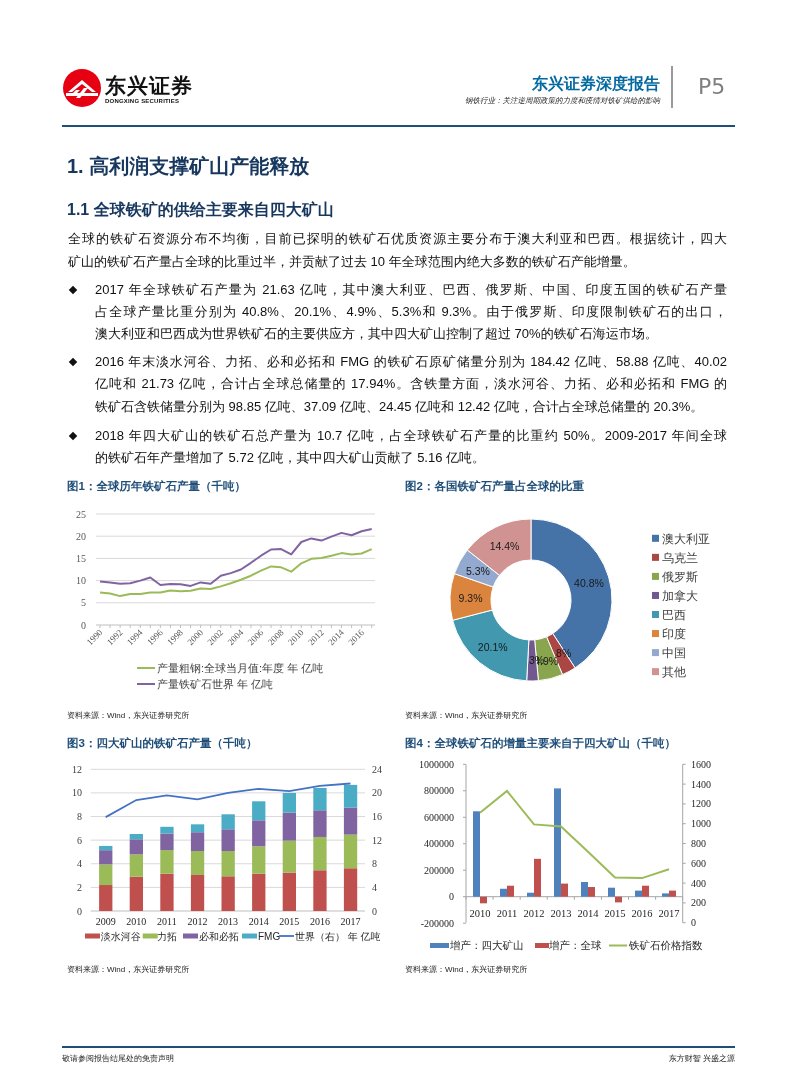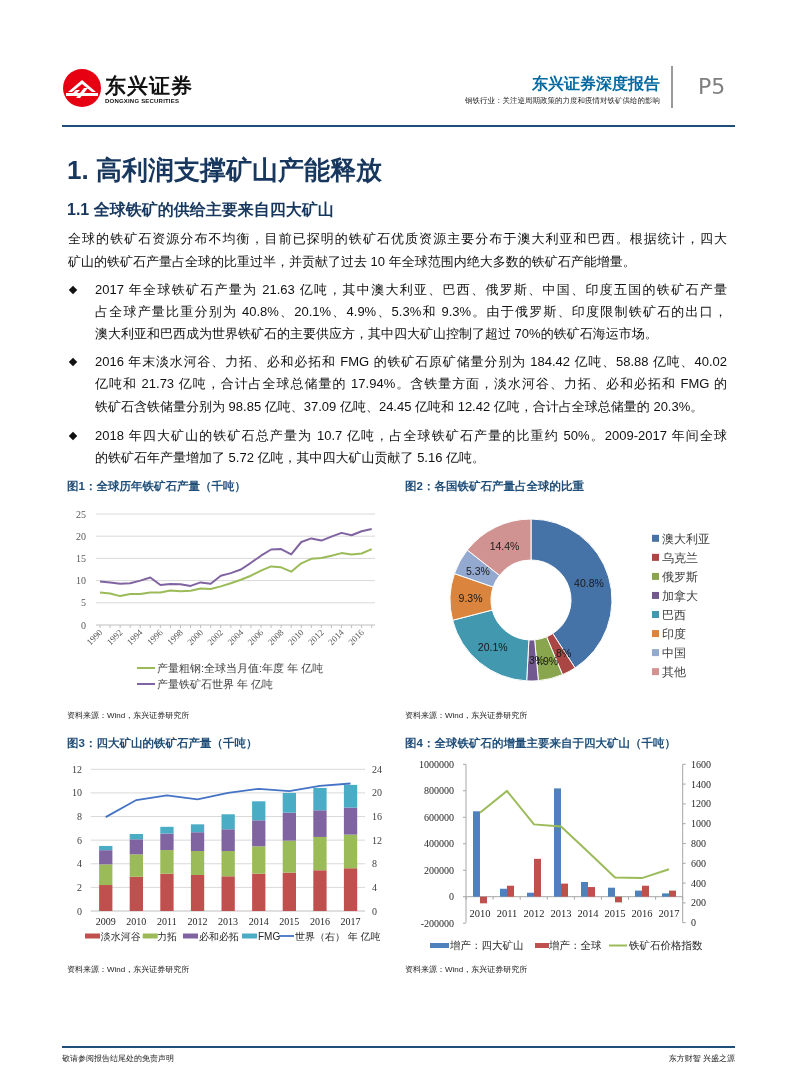--- a/index.html
+++ b/index.html
@@ -2,25 +2,25 @@
 <html><head>
 <meta charset="utf-8">
 <style>
   html, body { margin:0; padding:0; background:#ffffff; }
   body { width:793px; height:1076px; position:relative; overflow:hidden;
          font-family:"Liberation Sans","DejaVu Sans",sans-serif; color:#1a1a1a; }
   .abs { position:absolute; }
   .logo-cn { font-size:21px; font-weight:bold; letter-spacing:1px; color:#111; white-space:nowrap; }
   .logo-en { font-size:6px; font-weight:bold; color:#111; letter-spacing:0.2px; white-space:nowrap; }
   .report-type { font-size:16px; font-weight:bold; color:#0369a1; text-align:right; white-space:nowrap; }
-  .report-sub { font-size:7.5px; color:#222; text-align:center; white-space:nowrap; }
+  .report-sub { font-size:7.5px; color:#222; text-align:center; white-space:nowrap;font-style:italic; }
   .vsep { width:2px; background:#9a9a9a; }
   .page-no { font-size:22px; color:#7f7f7f; font-family:"DejaVu Sans",sans-serif; }
   .rule { background:#1F4E79; }
-  .h1 { font-size:26px; font-weight:bold; color:#17375E; white-space:nowrap; }
+  .h1 { font-size:20px; font-weight:bold; color:#17375E; white-space:nowrap; }
   .h2 { font-size:16px; font-weight:bold; color:#17375E; white-space:nowrap; }
   .line { font-size:13px; line-height:18px; height:18px; text-align:justify; text-align-last:justify;
           white-space:nowrap; overflow:visible; color:#111; }
   .line.last { text-align-last:left; }
   .bullet { width:6px; height:6px; background:#111; transform:rotate(45deg); }
   .fig-title { font-size:11.5px; font-weight:bold; color:#1F4E79; white-space:nowrap; }
   .source { font-size:8px; color:#222; white-space:nowrap; }
   .footer-text { font-size:8px; color:#222; white-space:nowrap; }
   svg text { font-family:"Liberation Serif","DejaVu Serif",serif; }
   svg .cjk { font-family:"Liberation Sans","DejaVu Sans",sans-serif; }

